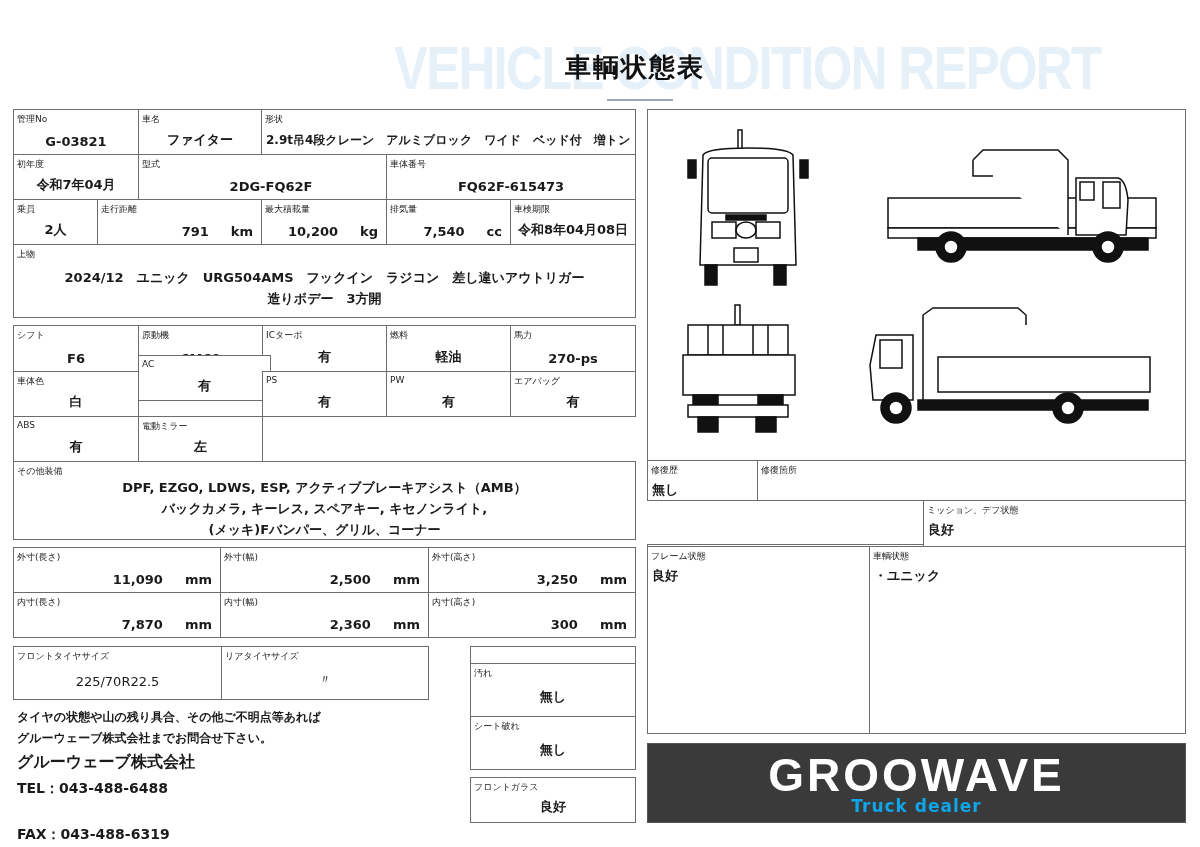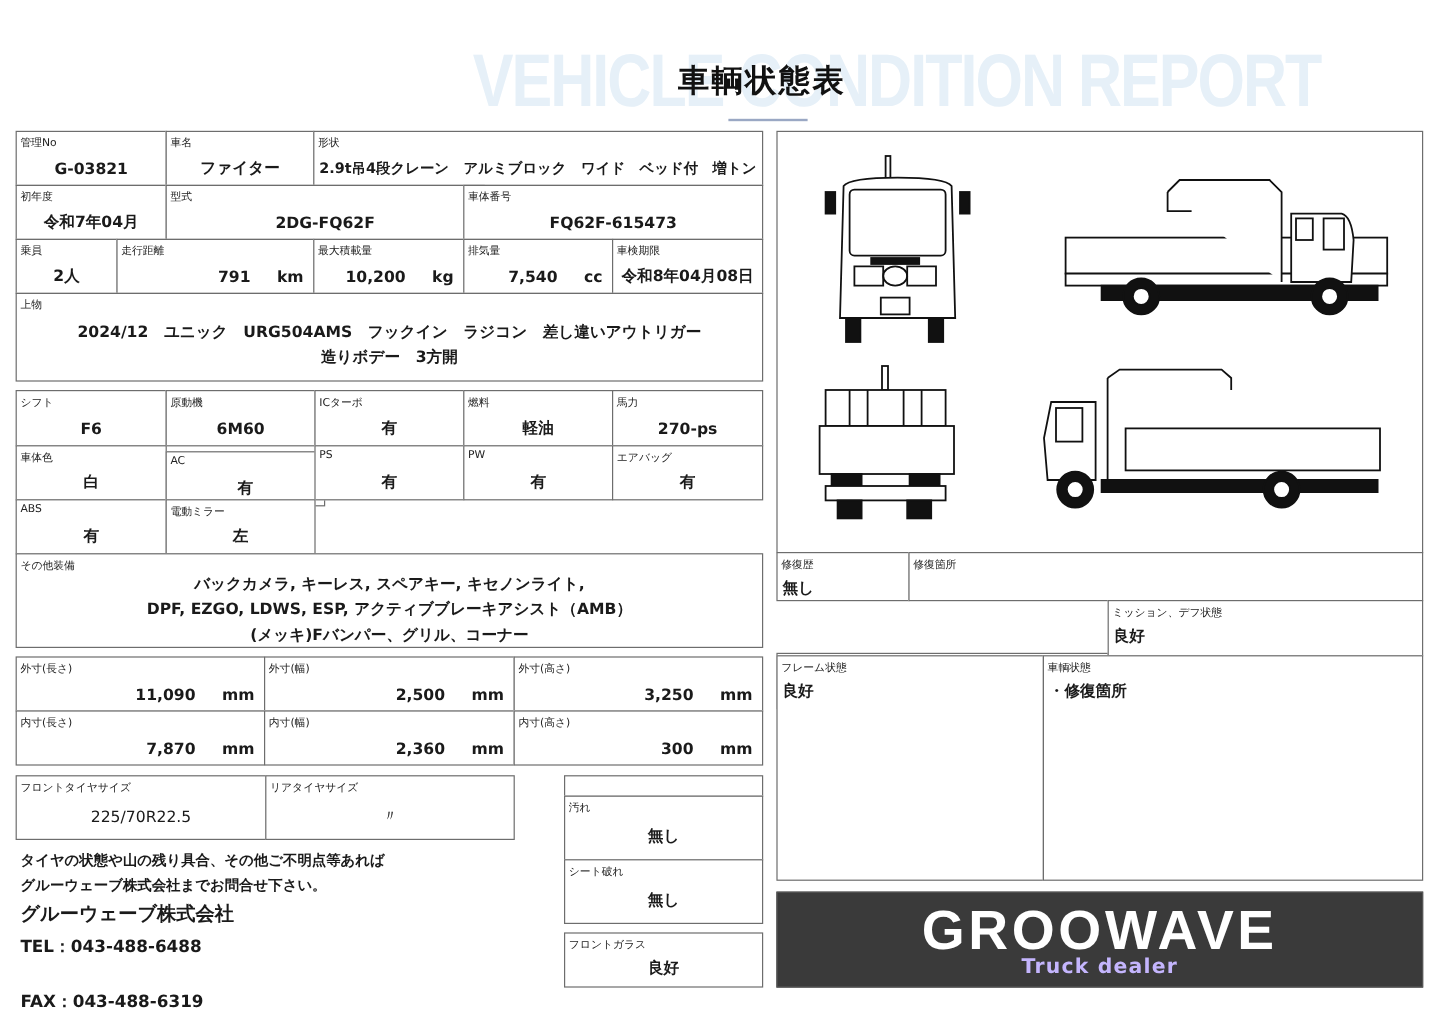--- a/index.html
+++ b/index.html
@@ -17,21 +17,21 @@
   .val.right { text-align:right; padding-right:8px; }
   .val.left { text-align:left; padding-left:4px; }
   .unit { display:inline-block; margin-left:22px; }
   .val.multi { bottom:auto; top:24px; line-height:21px; white-space:normal; }
   .note { font-size:12px; font-weight:bold; left:17px; }
   .company { font-size:16px; font-weight:bold; left:17px; }
   .contact { font-size:14px; font-weight:bold; left:17px; }
   .logo { left:647px; top:743px; width:539px; height:80px; background:#3a3a3a; border:1px solid #555; }
   .logo-main { position:absolute; left:0; right:0; top:4px; text-align:center; color:#fff; font-family:"Liberation Sans",sans-serif;
                font-weight:bold; font-size:46px; letter-spacing:3px; }
-  .logo-sub { position:absolute; left:0; right:0; top:52px; text-align:center; color:#c4b5fd; font-family:"DejaVu Sans",sans-serif;
+  .logo-sub { position:absolute; left:0; right:0; top:52px; text-align:center; color:#0ea5e9; font-family:"DejaVu Sans",sans-serif;
               font-weight:bold; font-size:17px; letter-spacing:1px; }
   .cond-val { position:absolute; left:4px; top:20px; font-size:13px; font-weight:bold; }
 </style>
 </head>
 <body>
 
 <div class="abs watermark">VEHICLE CONDITION REPORT</div>
 <div class="abs title" style="left:0;width:1270px;">車輌状態表</div>
 <div class="abs title-line"></div>
 
@@ -108,21 +108,21 @@
 </div>
 <div class="cell" style="left:510px;top:325px;width:126px;height:47px;">
   <span class="lbl">馬力</span>
   <span class="val">270-ps</span>
 </div>
 
 <div class="cell" style="left:13px;top:371px;width:126px;height:46px;">
   <span class="lbl">車体色</span>
   <span class="val">白</span>
 </div>
-<div class="cell" style="left:138px;top:376px;width:133px;height:46px;">
+<div class="cell" style="left:138px;top:355px;width:133px;height:46px;">
   <span class="lbl">AC</span>
   <span class="val">有</span>
 </div>
 <div class="cell" style="left:262px;top:371px;width:125px;height:46px;">
   <span class="lbl">PS</span>
   <span class="val">有</span>
 </div>
 <div class="cell" style="left:386px;top:371px;width:125px;height:46px;">
   <span class="lbl">PW</span>
   <span class="val">有</span>
@@ -137,22 +137,22 @@
   <span class="val">有</span>
 </div>
 <div class="cell" style="left:138px;top:416px;width:125px;height:46px;">
   <span class="lbl">電動ミラー</span>
   <span class="val">左</span>
 </div>
 
 <div class="cell" style="left:13px;top:461px;width:623px;height:79px;">
   <span class="lbl">その他装備</span>
   <div class="val multi" style="top:15px;">
+    <div>DPF, EZGO, LDWS, ESP, アクティブブレーキアシスト（AMB）</div>
     <div>バックカメラ, キーレス, スペアキー, キセノンライト,</div>
-    <div>DPF, EZGO, LDWS, ESP, アクティブブレーキアシスト（AMB）</div>
     <div>(メッキ)Fバンパー、グリル、コーナー</div>
   </div>
 </div>
 
 <div class="cell" style="left:13px;top:547px;width:208px;height:46px;">
   <span class="lbl">外寸(長さ)</span>
   <span class="val right"><span>11,090</span><span class="unit">mm</span></span>
 </div>
 <div class="cell" style="left:220px;top:547px;width:209px;height:46px;">
   <span class="lbl">外寸(幅)</span>
@@ -282,19 +282,19 @@
 <div class="cell" style="left:923px;top:500px;width:263px;height:47px;padding-left:10px;">
   <span class="lbl">ミッション、デフ状態</span>
   <span class="cond-val">良好</span>
 </div>
 <div class="cell" style="left:647px;top:546px;width:223px;height:188px;padding-left:32px;">
   <span class="lbl">フレーム状態</span>
   <span class="cond-val">良好</span>
 </div>
 <div class="cell" style="left:869px;top:546px;width:317px;height:188px;">
   <span class="lbl">車輌状態</span>
-  <span class="cond-val">・修復箇所</span>
+  <span class="cond-val">・ユニック</span>
 </div>
 
 <div class="abs logo">
   <div class="logo-main">GROOWAVE</div>
   <div class="logo-sub">Truck dealer</div>
 </div>
 
 </body></html>

